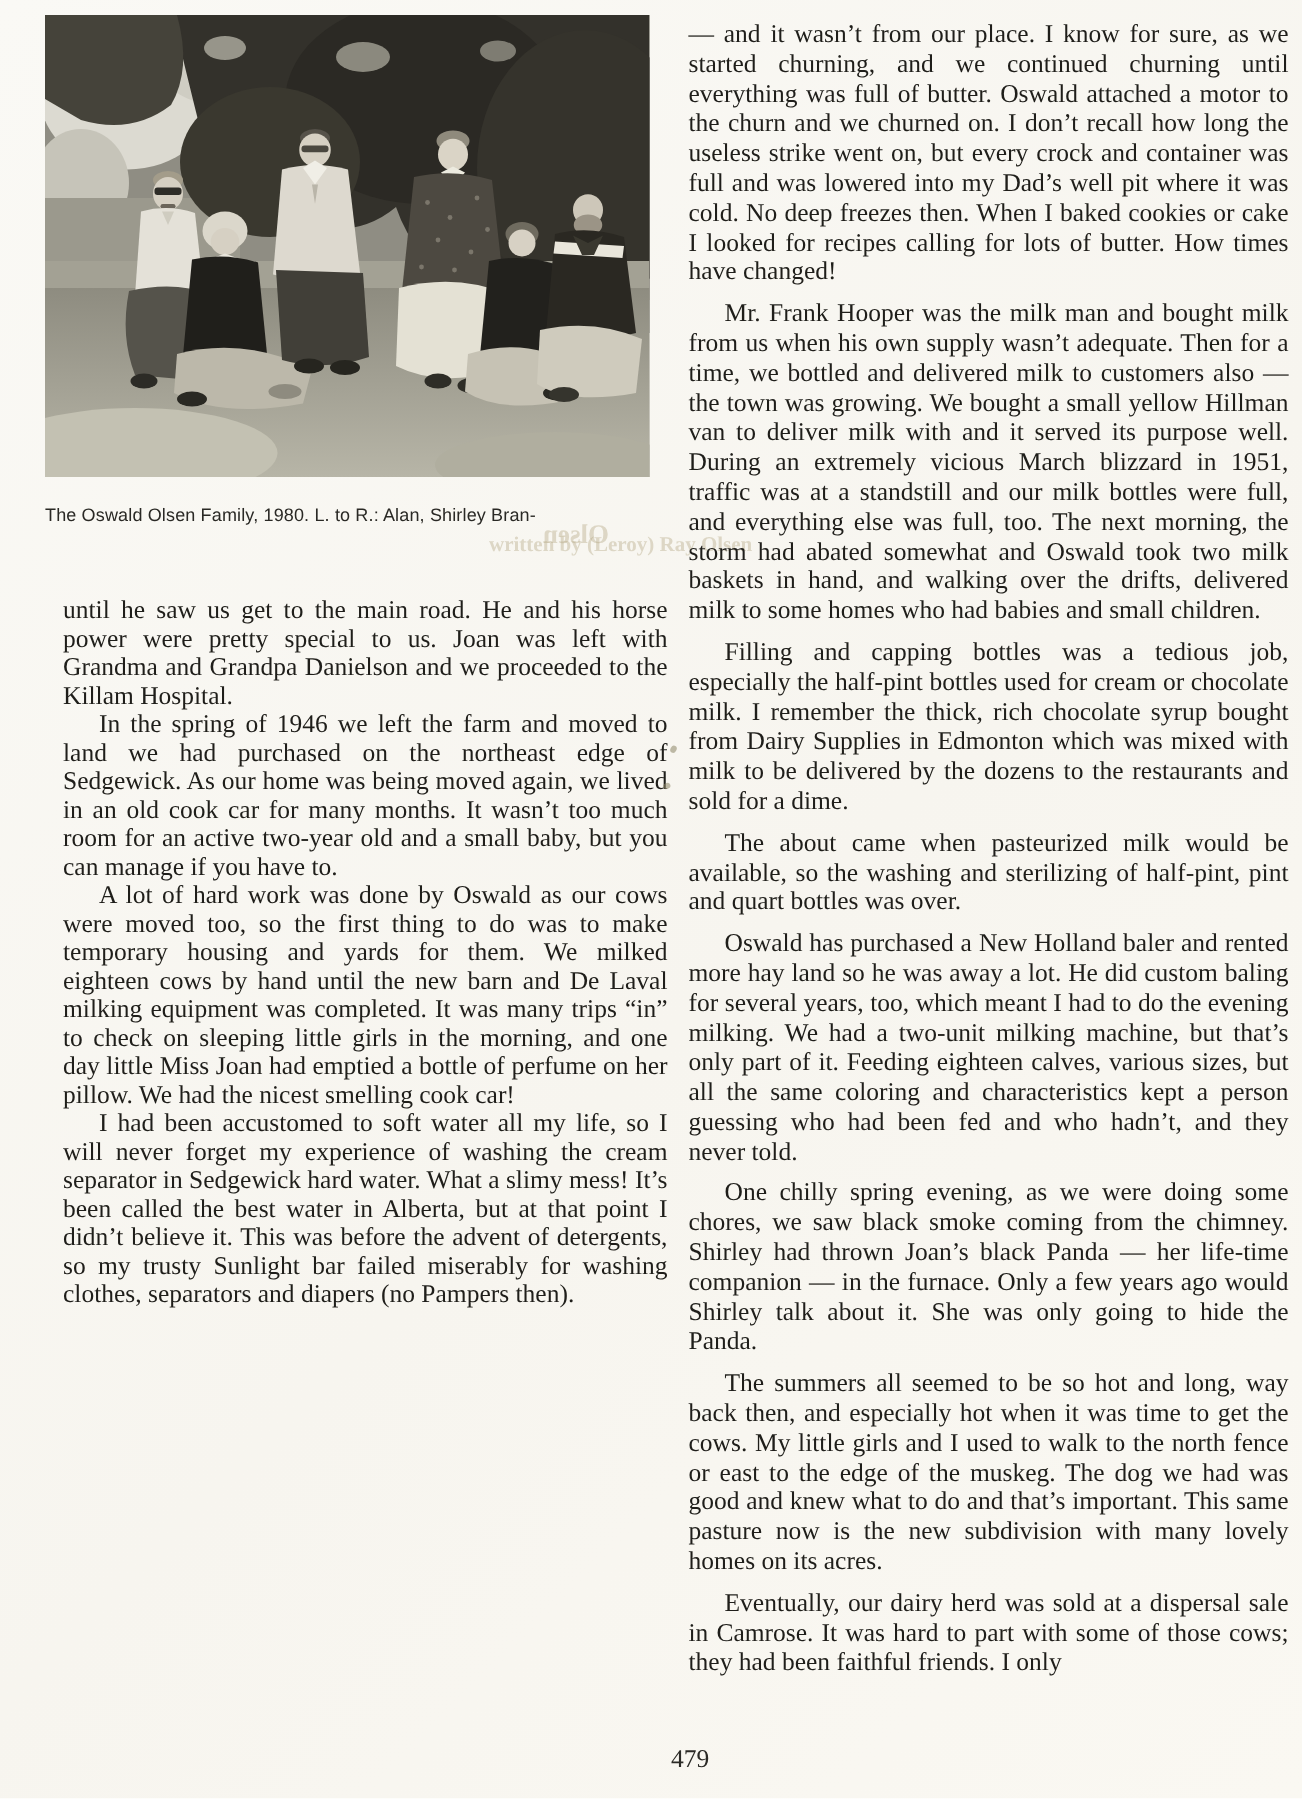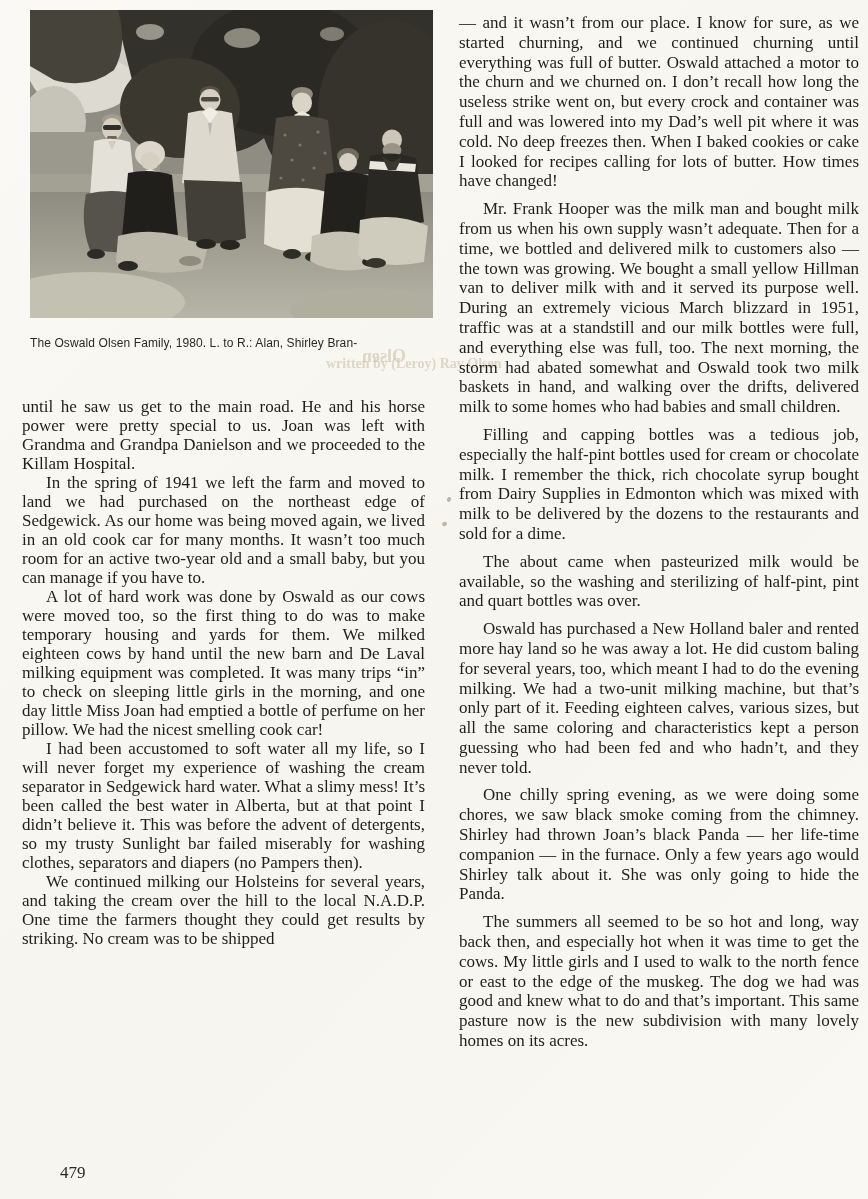--- a/index.html
+++ b/index.html
@@ -29,29 +29,29 @@
     filter:blur(0.4px);
     white-space:nowrap;
   }
   .ghost.mirrored{transform:scaleX(-1);}
   
   .col{
     position:absolute;
     text-align:justify;
     font-size:17px;
   }
-  .col-left{left:22px;top:397px;width:403px;height:714px;line-height:19px;}
+  .col-left{left:42px;top:397px;width:403px;height:714px;line-height:19px;}
   .col-right{left:459px;top:13px;width:400px;height:1142px;line-height:19.8px;font-family:Liberation Serif, serif;}
   .col p{margin:0;text-indent:24px;}
   .col-right p{margin-bottom:8px;}
   .col p.cont{text-indent:0;}
   
   .page-number{
     position:absolute;left:60px;top:1163px;width:800px;
-    font-size:17px;color:#2b2a26;
+    text-align:center;font-size:17px;color:#2b2a26;
   }
   
   .speck{position:absolute;border-radius:50%;background:#8d8566;opacity:.55;}
   .speck.s1{left:447px;top:497px;width:4px;height:5px;transform:rotate(30deg);}
   .speck.s2{left:442px;top:522px;width:5px;height:4px;transform:rotate(-20deg);}
 </style>
 </head>
 <body>
 
 <div class="page">
@@ -162,34 +162,34 @@
 
   <div class="caption">
     <div>The Oswald Olsen Family, 1980. L. to R.: Alan, Shirley Bran-</div>
   </div>
 
   <div class="ghost mirrored" style="left:362px;top:346px;font-size:18px;">Olsen</div>
   <div class="ghost" style="left:326px;top:356px;font-size:14px;">written by (Leroy) Ray Olsen</div>
 
   <div class="col col-left">
     <p class="cont">until he saw us get to the main road. He and his horse power were pretty special to us. Joan was left with Grandma and Grandpa Danielson and we proceeded to the Killam Hospital.</p>
-    <p>In the spring of 1941 we left the farm and moved to land we had purchased on the northeast edge of Sedgewick. As our home was being moved again, we lived in an old cook car for many months. It wasn’t too much room for an active two-year old and a small baby, but you can manage if you have to.</p>
+    <p>In the spring of 1946 we left the farm and moved to land we had purchased on the northeast edge of Sedgewick. As our home was being moved again, we lived in an old cook car for many months. It wasn’t too much room for an active two-year old and a small baby, but you can manage if you have to.</p>
     <p>A lot of hard work was done by Oswald as our cows were moved too, so the first thing to do was to make temporary housing and yards for them. We milked eighteen cows by hand until the new barn and De Laval milking equipment was completed. It was many trips “in” to check on sleeping little girls in the morning, and one day little Miss Joan had emptied a bottle of perfume on her pillow. We had the nicest smelling cook car!</p>
     <p>I had been accustomed to soft water all my life, so I will never forget my experience of washing the cream separator in Sedgewick hard water. What a slimy mess! It’s been called the best water in Alberta, but at that point I didn’t believe it. This was before the advent of detergents, so my trusty Sunlight bar failed miserably for washing clothes, separators and diapers (no Pampers then).</p>
-    <p>We continued milking our Holsteins for several years, and taking the cream over the hill to the local N.A.D.P. One time the farmers thought they could get results by striking. No cream was to be shipped</p>
   </div>
 
   <div class="col col-right">
     <p class="cont">— and it wasn’t from our place. I know for sure, as we started churning, and we continued churning until everything was full of butter. Oswald attached a motor to the churn and we churned on. I don’t recall how long the useless strike went on, but every crock and container was full and was lowered into my Dad’s well pit where it was cold. No deep freezes then. When I baked cookies or cake I looked for recipes calling for lots of butter. How times have changed!</p>
     <p>Mr. Frank Hooper was the milk man and bought milk from us when his own supply wasn’t adequate. Then for a time, we bottled and delivered milk to customers also — the town was growing. We bought a small yellow Hillman van to deliver milk with and it served its purpose well. During an extremely vicious March blizzard in 1951, traffic was at a standstill and our milk bottles were full, and everything else was full, too. The next morning, the storm had abated somewhat and Oswald took two milk baskets in hand, and walking over the drifts, delivered milk to some homes who had babies and small children.</p>
     <p>Filling and capping bottles was a tedious job, especially the half-pint bottles used for cream or chocolate milk. I remember the thick, rich chocolate syrup bought from Dairy Supplies in Edmonton which was mixed with milk to be delivered by the dozens to the restaurants and sold for a dime.</p>
     <p>The about came when pasteurized milk would be available, so the washing and sterilizing of half-pint, pint and quart bottles was over.</p>
     <p>Oswald has purchased a New Holland baler and rented more hay land so he was away a lot. He did custom baling for several years, too, which meant I had to do the evening milking. We had a two-unit milking machine, but that’s only part of it. Feeding eighteen calves, various sizes, but all the same coloring and characteristics kept a person guessing who had been fed and who hadn’t, and they never told.</p>
     <p>One chilly spring evening, as we were doing some chores, we saw black smoke coming from the chimney. Shirley had thrown Joan’s black Panda — her life-time companion — in the furnace. Only a few years ago would Shirley talk about it. She was only going to hide the Panda.</p>
     <p>The summers all seemed to be so hot and long, way back then, and especially hot when it was time to get the cows. My little girls and I used to walk to the north fence or east to the edge of the muskeg. The dog we had was good and knew what to do and that’s important. This same pasture now is the new subdivision with many lovely homes on its acres.</p>
+    <p>Eventually, our dairy herd was sold at a dispersal sale in Camrose. It was hard to part with some of those cows; they had been faithful friends. I only</p>
   </div>
 
   <div class="page-number">479</div>
 
   <div class="speck s1"></div>
   <div class="speck s2"></div>
 
 </div>
 
 </body></html>

